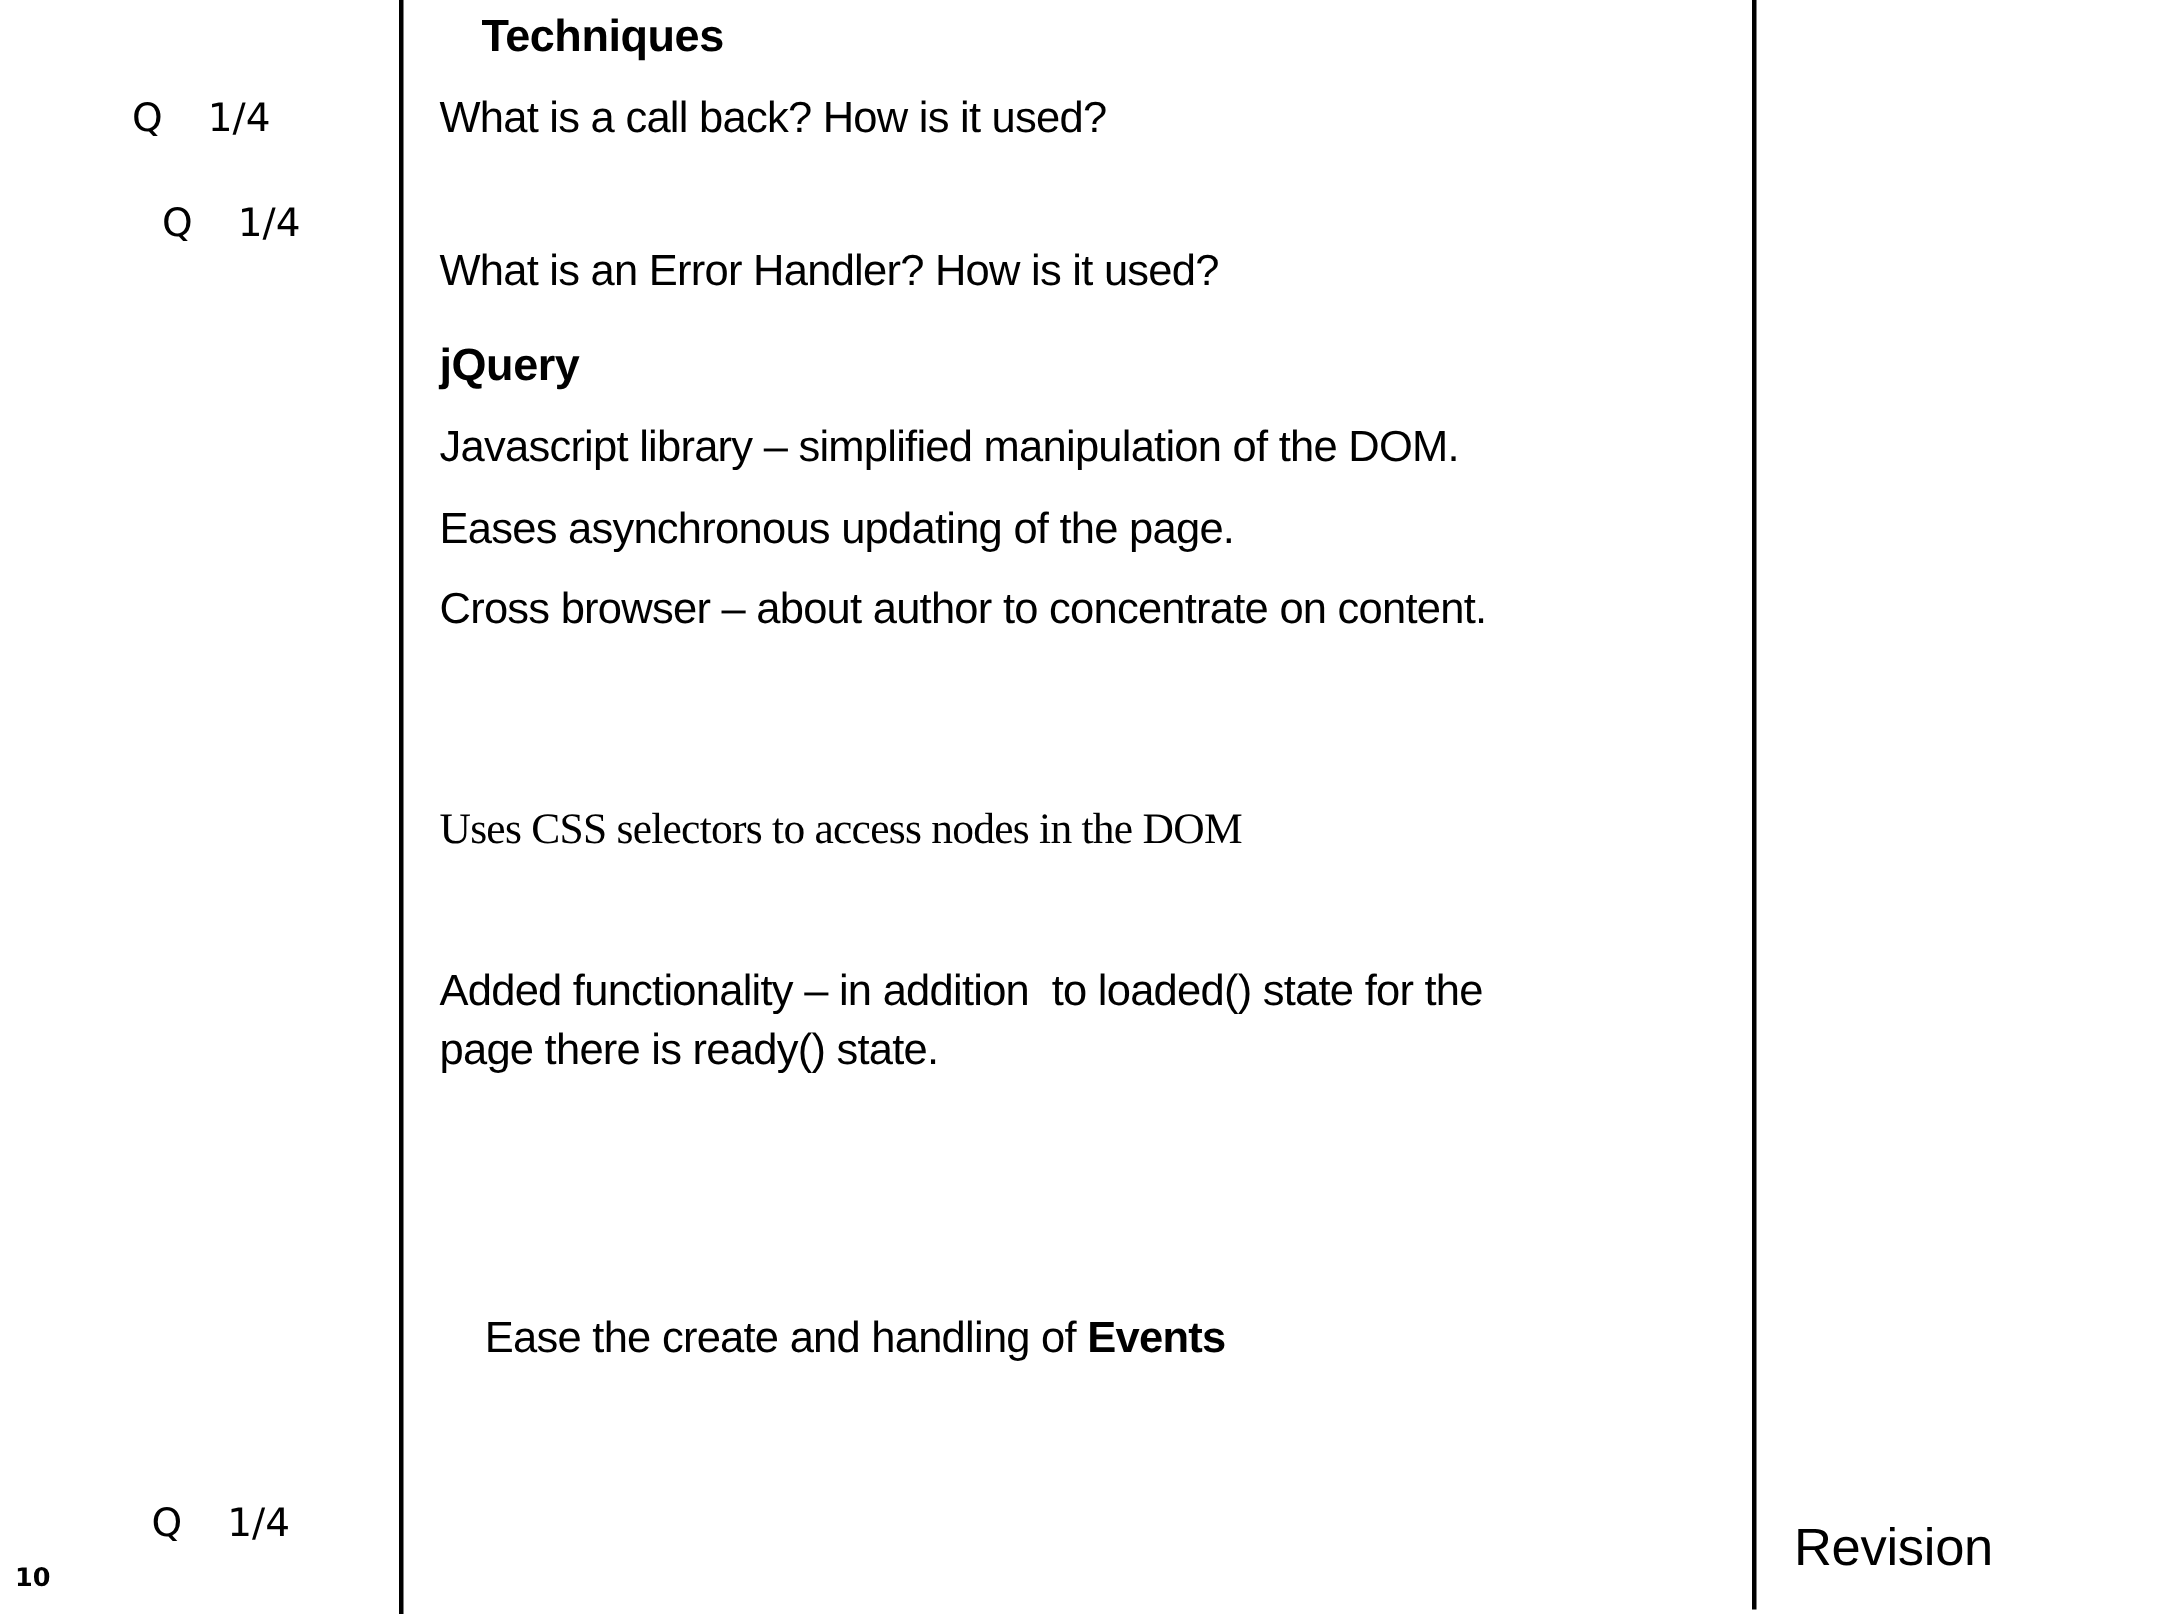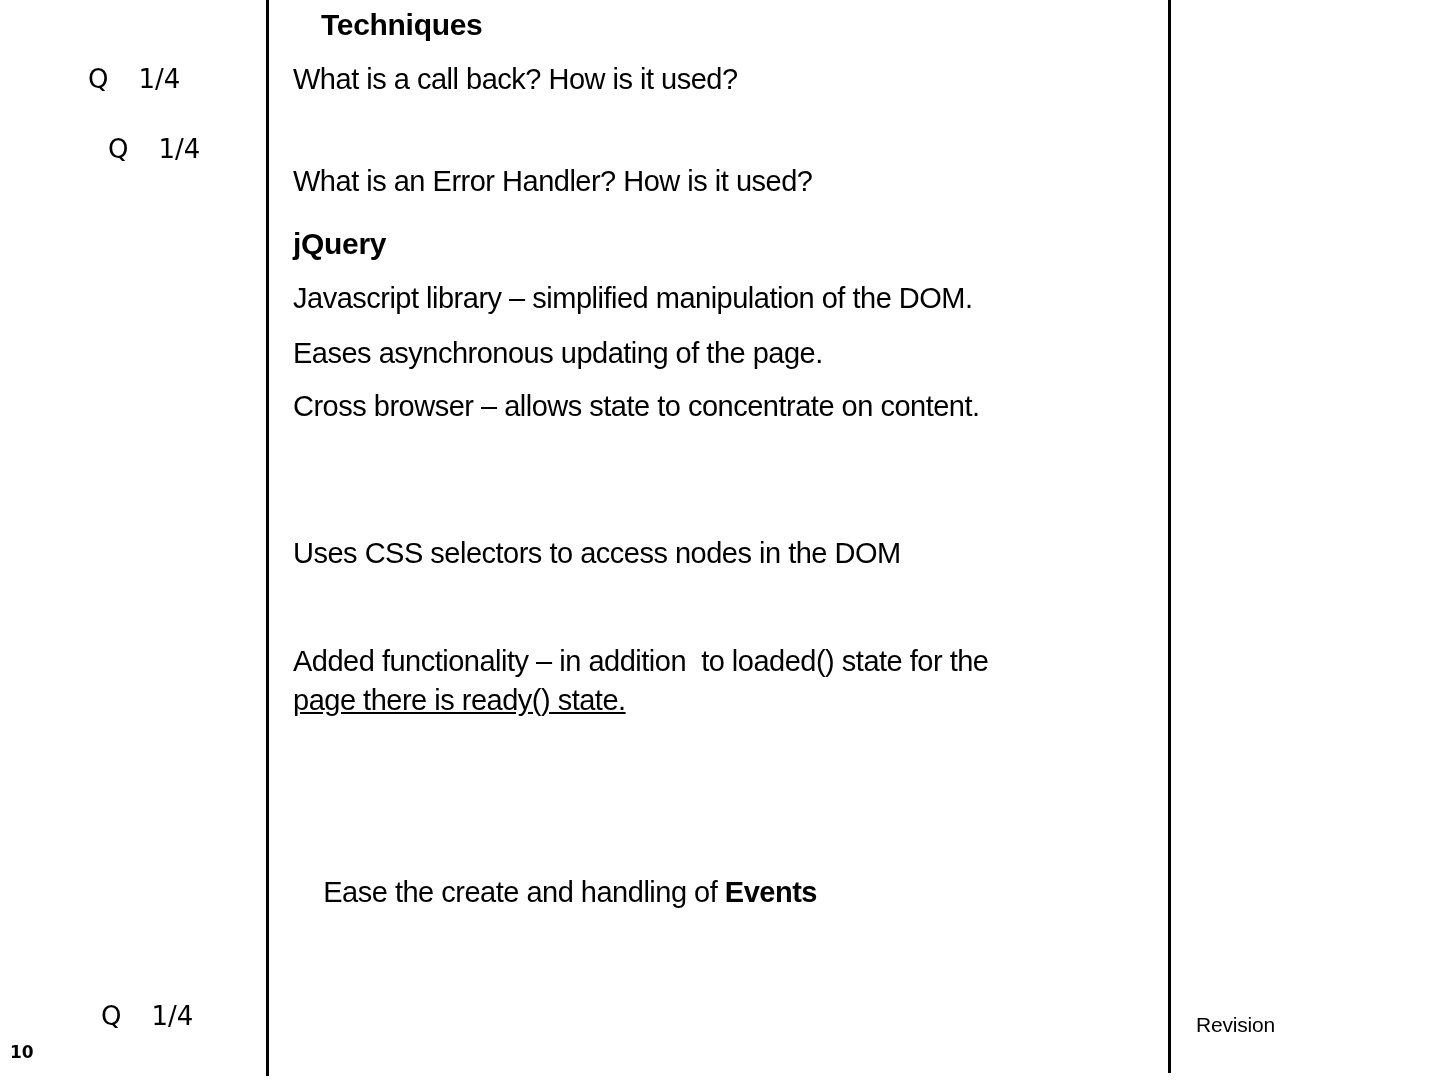--- a/index.html
+++ b/index.html
@@ -57,37 +57,37 @@
     top: 1044px;
     font-family: "DejaVu Sans", sans-serif;
     font-weight: bold;
     font-size: 17px;
     line-height: 1;
   }
   .revision-label {
     position: absolute;
     left: 1196px;
     top: 1014px;
-    font-size: 21px;
+    font-size: 35px;
     line-height: 1;
     letter-spacing: -0.2px;
   }
 
   
   #t-heading  { top: 10px; margin-left: 28px; }
   #t-q1       { top: 65px; }
   #t-q2       { top: 119px; margin-top: 48px; }
   #j-heading  { top: 229px; }
   #j-js       { top: 284px; }
   #j-async    { top: 339px; }
   #j-cross1   { top: 392px; }
   #j-cross2   { top: 429px; }
-  #j-css      { top: 539px; }
+  #j-css      { top: 539px; font-family: Liberation Serif, serif; }
   #j-added1   { top: 647px; }
-  #j-added2   { top: 686px; text-decoration: underline; }
+  #j-added2   { top: 686px; }
   #j-faster   { top: 741px; }
   #j-ev1      { top: 849px; }
   #j-ev2      { top: 904px; }
 
   #note-1 { top: 66px;   left: 88px; }
   #note-2 { top: 136px;  left: 108px; }
   #note-3 { top: 1003px; left: 101px; }
 </style>
 </head>
 <body>
@@ -115,21 +115,21 @@
   <div class="content-line" id="t-q1">What is a call back? How is it used?</div>
 
   <div class="content-line" id="t-q2">What is an Error Handler? How is it used?</div>
 
   <div class="content-line content-heading" id="j-heading">jQuery</div>
 
   <div class="content-line" id="j-js">Javascript library – simplified manipulation of the DOM.</div>
 
   <div class="content-line" id="j-async">Eases asynchronous updating of the page.</div>
 
-  <div class="content-line" id="j-cross1">Cross browser – allows state to concentrate on content.</div>
+  <div class="content-line" id="j-cross1">Cross browser – about author to concentrate on content.</div>
 
 
   <div class="content-line" id="j-css">Uses CSS selectors to access nodes in the DOM</div>
 
   <div class="content-line" id="j-added1">Added functionality – in addition  to loaded() state for the</div>
 
   <div class="content-line" id="j-added2">page there is ready() state.</div>
 
 
   <div class="content-line" id="j-ev1">

